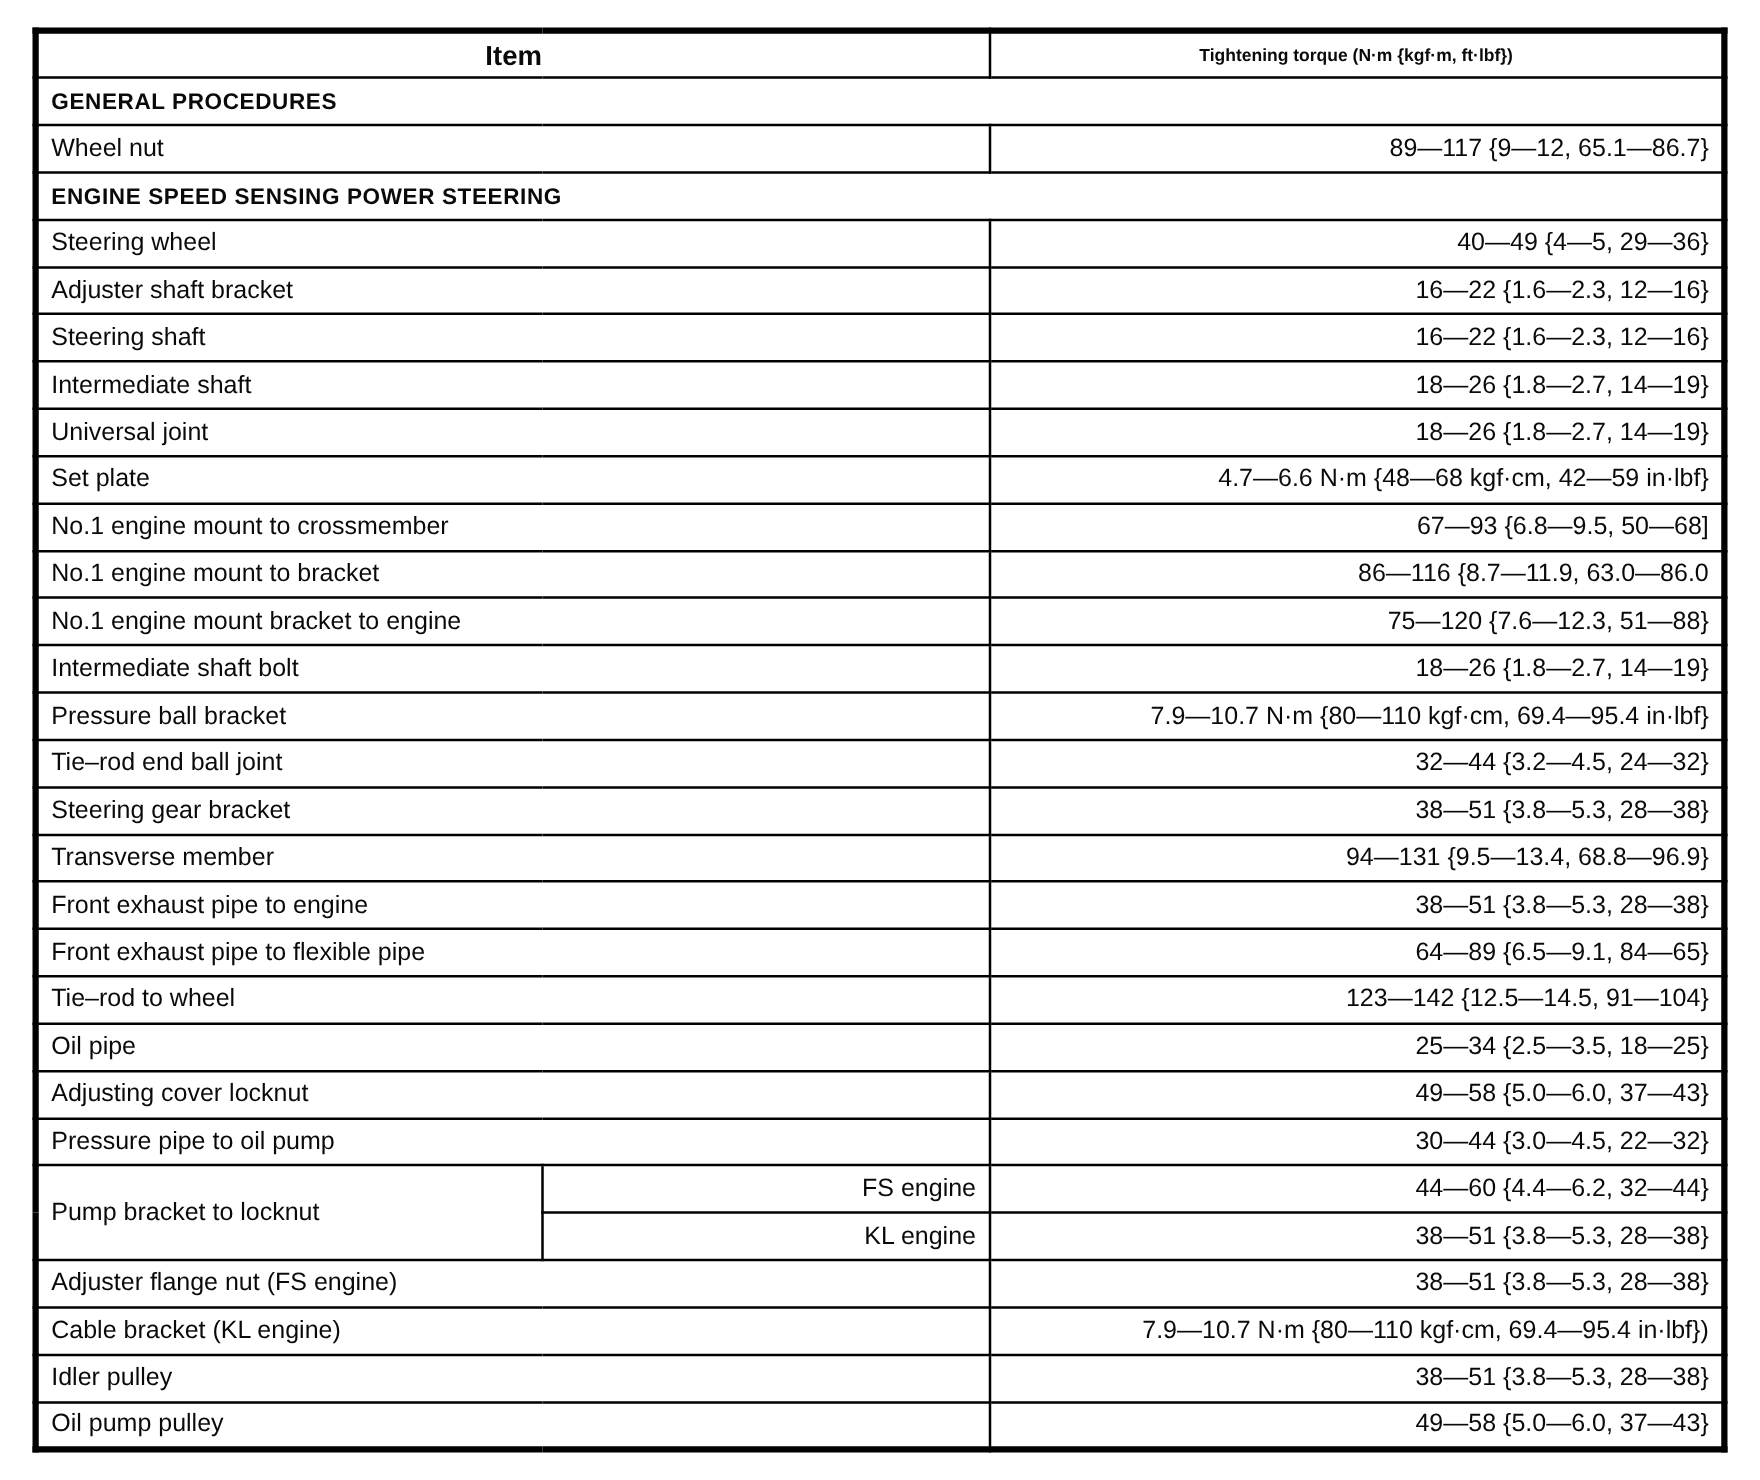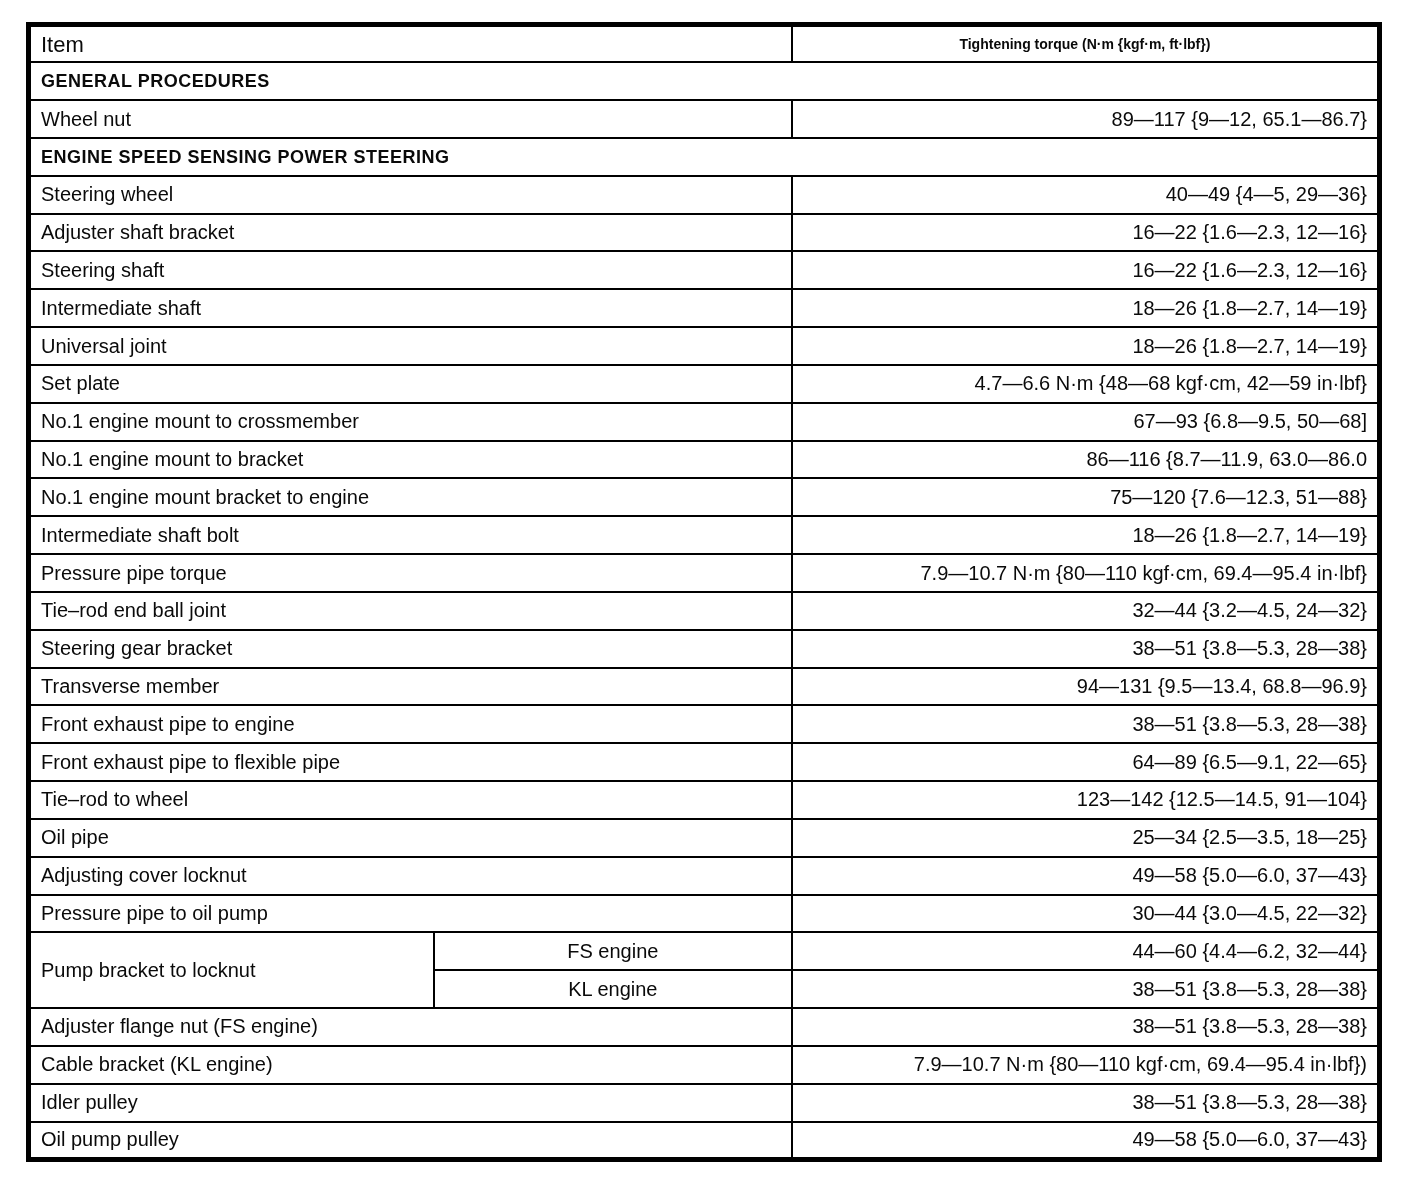--- a/index.html
+++ b/index.html
@@ -28,40 +28,40 @@
     padding: 2px 10px;
     font-size: 20px;
     line-height: 1.15;
     height: 34px;
     box-sizing: border-box;
     background: #fff;
     white-space: nowrap;
     overflow: hidden;
   }
   .torque-table th.hdr-item {
-    text-align: left;
-    font-weight: 400;
+    text-align: center;
+    font-weight: 700;
     font-size: 22px;
   }
   .torque-table th.hdr-torque {
     text-align: center;
     font-weight: 700;
     font-size: 14px;
   }
   .torque-table td.section {
     font-weight: 700;
     font-size: 18px;
     text-align: left;
     letter-spacing: 0.5px;
   }
   .torque-table td.item {
     text-align: left;
   }
   .torque-table td.variant {
-    text-align: center;
+    text-align: right;
   }
   .torque-table td.torque {
     text-align: right;
   }
 </style>
 </head>
 <body>
 
 <div class="page">
   <table class="torque-table">
@@ -123,42 +123,42 @@
       </tr>
       <tr>
         <td class="item" colspan="2">No.1 engine mount bracket to engine</td>
         <td class="torque">75—120 {7.6—12.3, 51—88}</td>
       </tr>
       <tr>
         <td class="item" colspan="2">Intermediate shaft bolt</td>
         <td class="torque">18—26 {1.8—2.7, 14—19}</td>
       </tr>
       <tr>
-        <td class="item" colspan="2">Pressure pipe torque</td>
+        <td class="item" colspan="2">Pressure ball bracket</td>
         <td class="torque">7.9—10.7 N·m {80—110 kgf·cm, 69.4—95.4 in·lbf}</td>
       </tr>
       <tr>
         <td class="item" colspan="2">Tie–rod end ball joint</td>
         <td class="torque">32—44 {3.2—4.5, 24—32}</td>
       </tr>
       <tr>
         <td class="item" colspan="2">Steering gear bracket</td>
         <td class="torque">38—51 {3.8—5.3, 28—38}</td>
       </tr>
       <tr>
         <td class="item" colspan="2">Transverse member</td>
         <td class="torque">94—131 {9.5—13.4, 68.8—96.9}</td>
       </tr>
       <tr>
         <td class="item" colspan="2">Front exhaust pipe to engine</td>
         <td class="torque">38—51 {3.8—5.3, 28—38}</td>
       </tr>
       <tr>
         <td class="item" colspan="2">Front exhaust pipe to flexible pipe</td>
-        <td class="torque">64—89 {6.5—9.1, 22—65}</td>
+        <td class="torque">64—89 {6.5—9.1, 84—65}</td>
       </tr>
       <tr>
         <td class="item" colspan="2">Tie–rod to wheel</td>
         <td class="torque">123—142 {12.5—14.5, 91—104}</td>
       </tr>
       <tr>
         <td class="item" colspan="2">Oil pipe</td>
         <td class="torque">25—34 {2.5—3.5, 18—25}</td>
       </tr>
       <tr>

